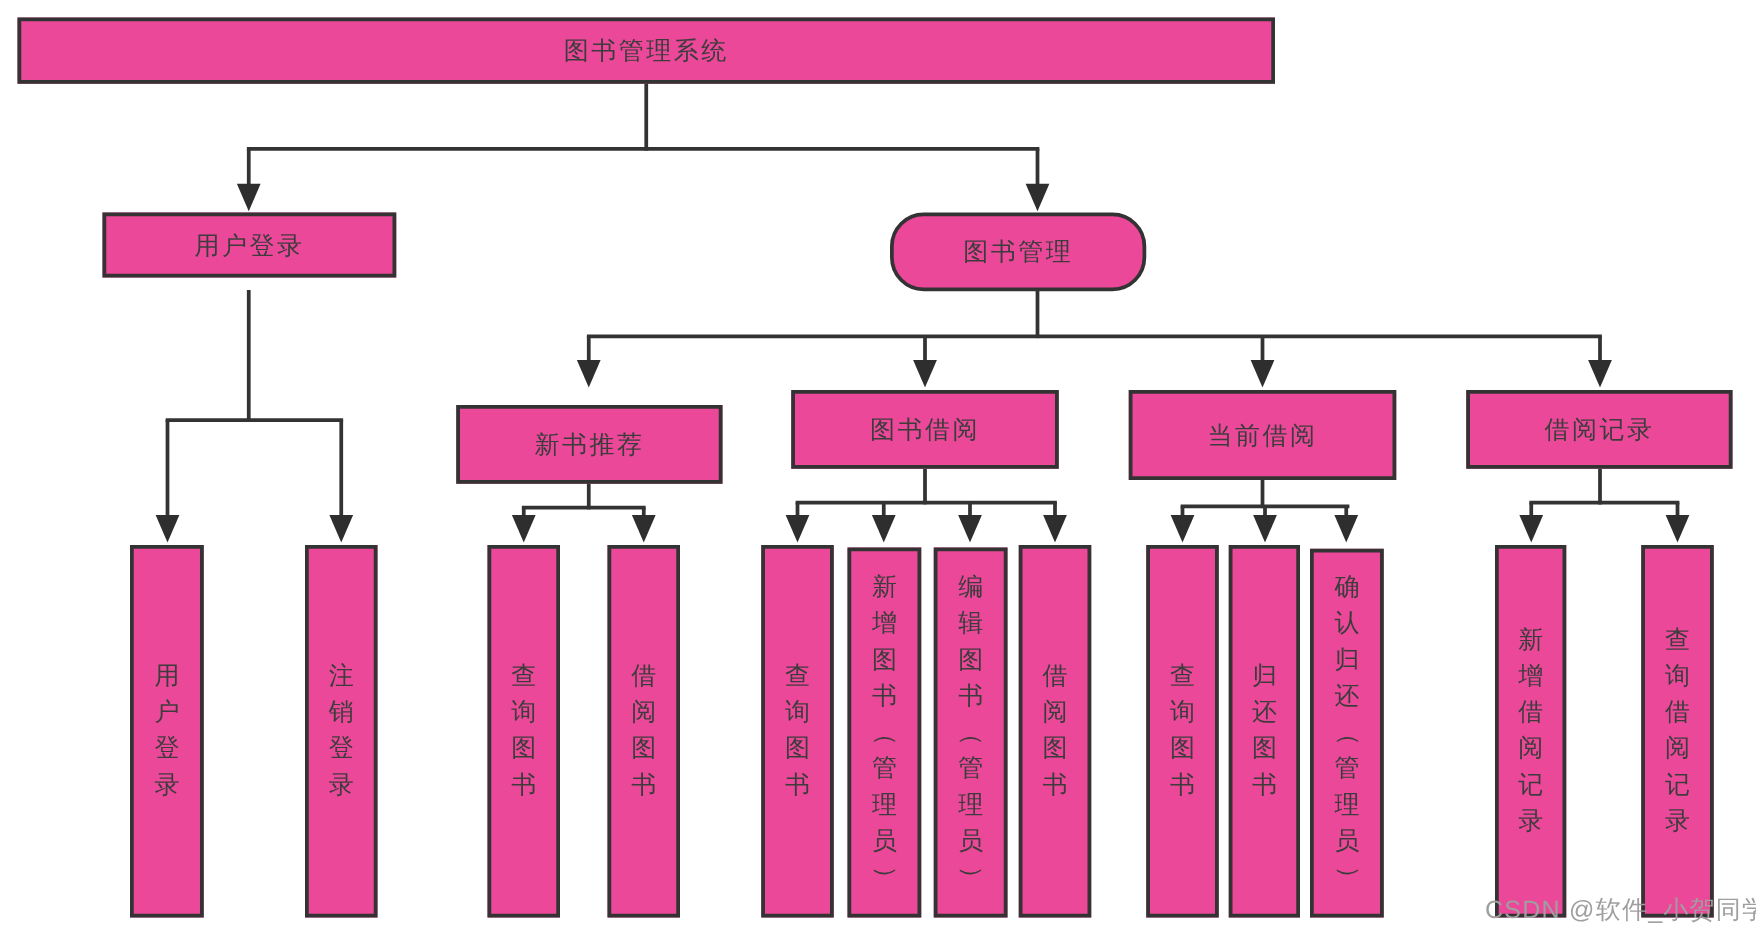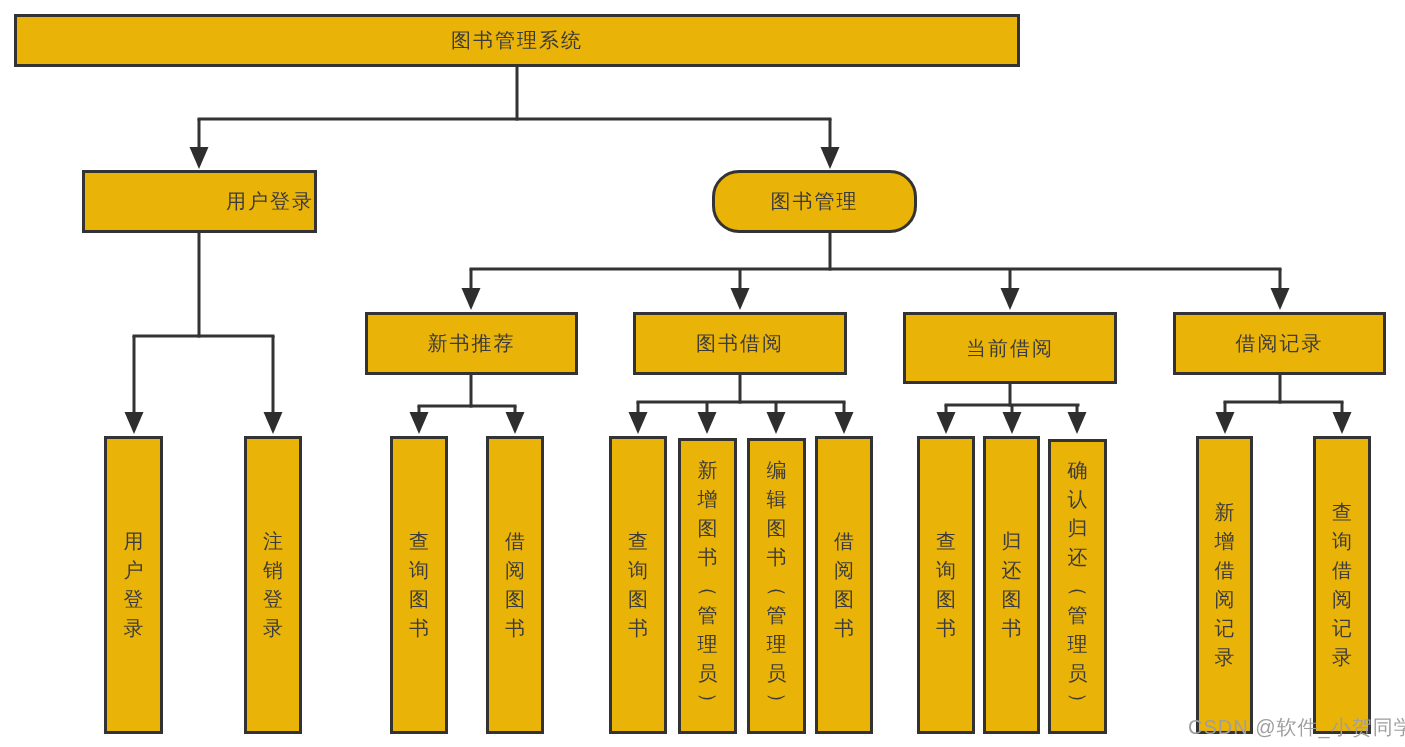--- a/index.html
+++ b/index.html
@@ -2,21 +2,21 @@
 <html><head>
 <meta charset="utf-8">
 <style>
   html,body{margin:0;padding:0;background:#ffffff;}
   .canvas{
     position:relative;width:1405px;height:747px;background:#ffffff;overflow:hidden;
     font-family:"Liberation Sans","DejaVu Sans",sans-serif;
   }
   svg.connectors{position:absolute;left:0;top:0;z-index:1;}
   .box{
-    position:absolute;box-sizing:border-box;border:3px solid #333333;background:#eab308;
+    position:absolute;box-sizing:border-box;border:3px solid #333333;background:#ec4899;
     display:flex;align-items:center;justify-content:center;color:#3c3c3c;z-index:2;
   }
   .hlabel{font-size:20px;letter-spacing:2px;color:#3c3c3c;}
   .vtext{
     display:flex;flex-direction:column;align-items:center;justify-content:center;
     width:100%;height:100%;font-size:20px;color:#3c3c3c;
   }
   .vtext span{display:block;height:29px;line-height:29px;width:24px;text-align:center;}
   .vtext span.rot{transform:rotate(90deg);}
   .watermark{
@@ -92,28 +92,28 @@
       <polygon points="1077,434 1067.5,412 1086.5,412"></polygon>
       <polygon points="1225,434 1215.5,412 1234.5,412"></polygon>
       <polygon points="1342,434 1332.5,412 1351.5,412"></polygon>
     </g>
   </svg>
 
   <div class="box" style="left:14px;top:14px;width:1006px;height:53px;">
     <span class="hlabel">图书管理系统</span>
   </div>
 
-  <div class="box" style="left:82px;top:170px;width:235px;height:63px;justify-content:flex-end;">
+  <div class="box" style="left:82px;top:170px;width:235px;height:52px;">
     <span class="hlabel">用户登录</span>
   </div>
   <div class="box" style="left:712px;top:170px;width:205px;height:63px;border-radius:27px;">
     <span class="hlabel">图书管理</span>
   </div>
 
-  <div class="box" style="left:365px;top:312px;width:213px;height:63px;">
+  <div class="box" style="left:365px;top:324px;width:213px;height:63px;">
     <span class="hlabel">新书推荐</span>
   </div>
   <div class="box" style="left:633px;top:312px;width:214px;height:63px;">
     <span class="hlabel">图书借阅</span>
   </div>
   <div class="box" style="left:903px;top:312px;width:214px;height:72px;">
     <span class="hlabel">当前借阅</span>
   </div>
   <div class="box" style="left:1173px;top:312px;width:213px;height:63px;text-align:center;">
     <span class="hlabel">借阅记录</span>

